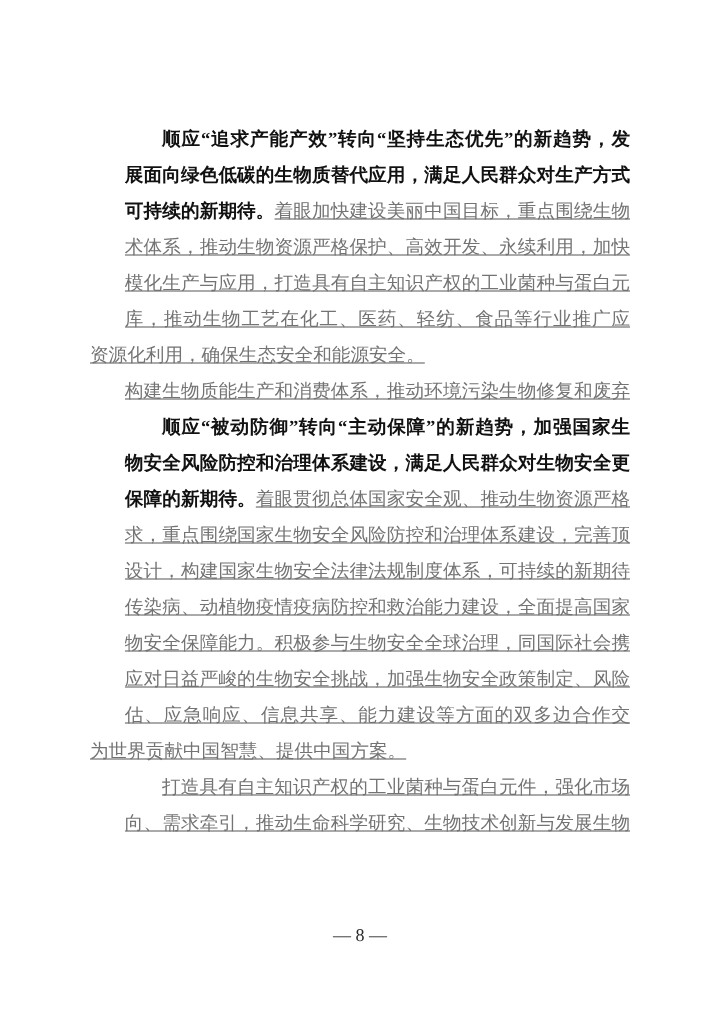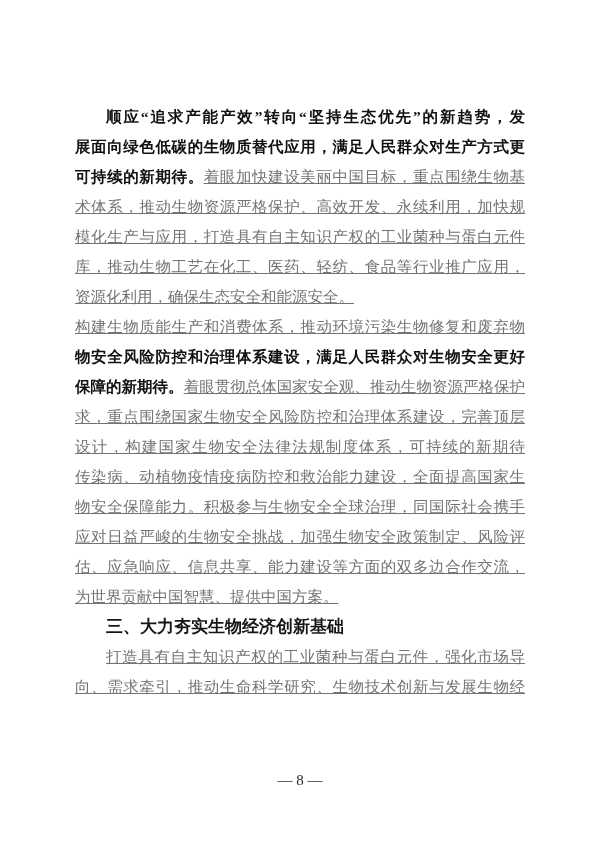--- a/index.html
+++ b/index.html
@@ -24,20 +24,21 @@
     line-height: 30px;
     font-size: 15.5px;
     color: #3f3f3f;
     overflow: hidden;
     box-sizing: border-box;
   }
   .line.j {
     text-align: justify;
     text-align-last: justify;
     text-justify: inter-character;
+    margin-left: 29px;
   }
   .line.ind { padding-left: 31px; }
   .line .b {
     font-weight: 700;
     color: #111111;
   }
   .line .r {
     font-weight: 400;
     color: #737373;
     text-decoration: underline;
@@ -70,27 +71,27 @@
 <div class="page">
   <div class="doc-body">
       <div class="line j ind"><span class="b">顺应“追求产能产效”转向“坚持生态优先”的新趋势，发</span></div>
       <div class="line j"><span class="b">展面向绿色低碳的生物质替代应用，满足人民群众对生产方式更</span></div>
       <div class="line j"><span class="b">可持续的新期待。</span><span class="r">着眼加快建设美丽中国目标，重点围绕生物基</span></div>
       <div class="line j"><span class="r">术体系，推动生物资源严格保护、高效开发、永续利用，加快规</span></div>
       <div class="line j"><span class="r">模化生产与应用，打造具有自主知识产权的工业菌种与蛋白元件</span></div>
       <div class="line j"><span class="r">库，推动生物工艺在化工、医药、轻纺、食品等行业推广应用，</span></div>
       <div class="line"><span class="r">资源化利用，确保生态安全和能源安全。</span></div>
       <div class="line j"><span class="r">构建生物质能生产和消费体系，推动环境污染生物修复和废弃物</span></div>
+      <div class="line j ind"><span class="b">顺应“被动防御”转向“主动保障”的新趋势，加强国家生</span></div>
       <div class="line j"><span class="b">物安全风险防控和治理体系建设，满足人民群众对生物安全更好</span></div>
       <div class="line j"><span class="b">保障的新期待。</span><span class="r">着眼贯彻总体国家安全观、推动生物资源严格保护</span></div>
       <div class="line j"><span class="r">求，重点围绕国家生物安全风险防控和治理体系建设，完善顶层</span></div>
       <div class="line j"><span class="r">设计，构建国家生物安全法律法规制度体系，可持续的新期待</span></div>
       <div class="line j"><span class="r">传染病、动植物疫情疫病防控和救治能力建设，全面提高国家生</span></div>
       <div class="line j"><span class="r">物安全保障能力。积极参与生物安全全球治理，同国际社会携手</span></div>
       <div class="line j"><span class="r">应对日益严峻的生物安全挑战，加强生物安全政策制定、风险评</span></div>
       <div class="line j"><span class="r">估、应急响应、信息共享、能力建设等方面的双多边合作交流，</span></div>
       <div class="line"><span class="r">为世界贡献中国智慧、提供中国方案。</span></div>
-      <div class="heading ind">三、大力夯实生物经济创新基础</div>
       <div class="line j ind"><span class="r">打造具有自主知识产权的工业菌种与蛋白元件，强化市场导</span></div>
       <div class="line j"><span class="r">向、需求牵引，推动生命科学研究、生物技术创新与发展生物经</span></div>
     </div>
   <div class="footer">— 8 —</div>
 </div>
 
 </body></html>

